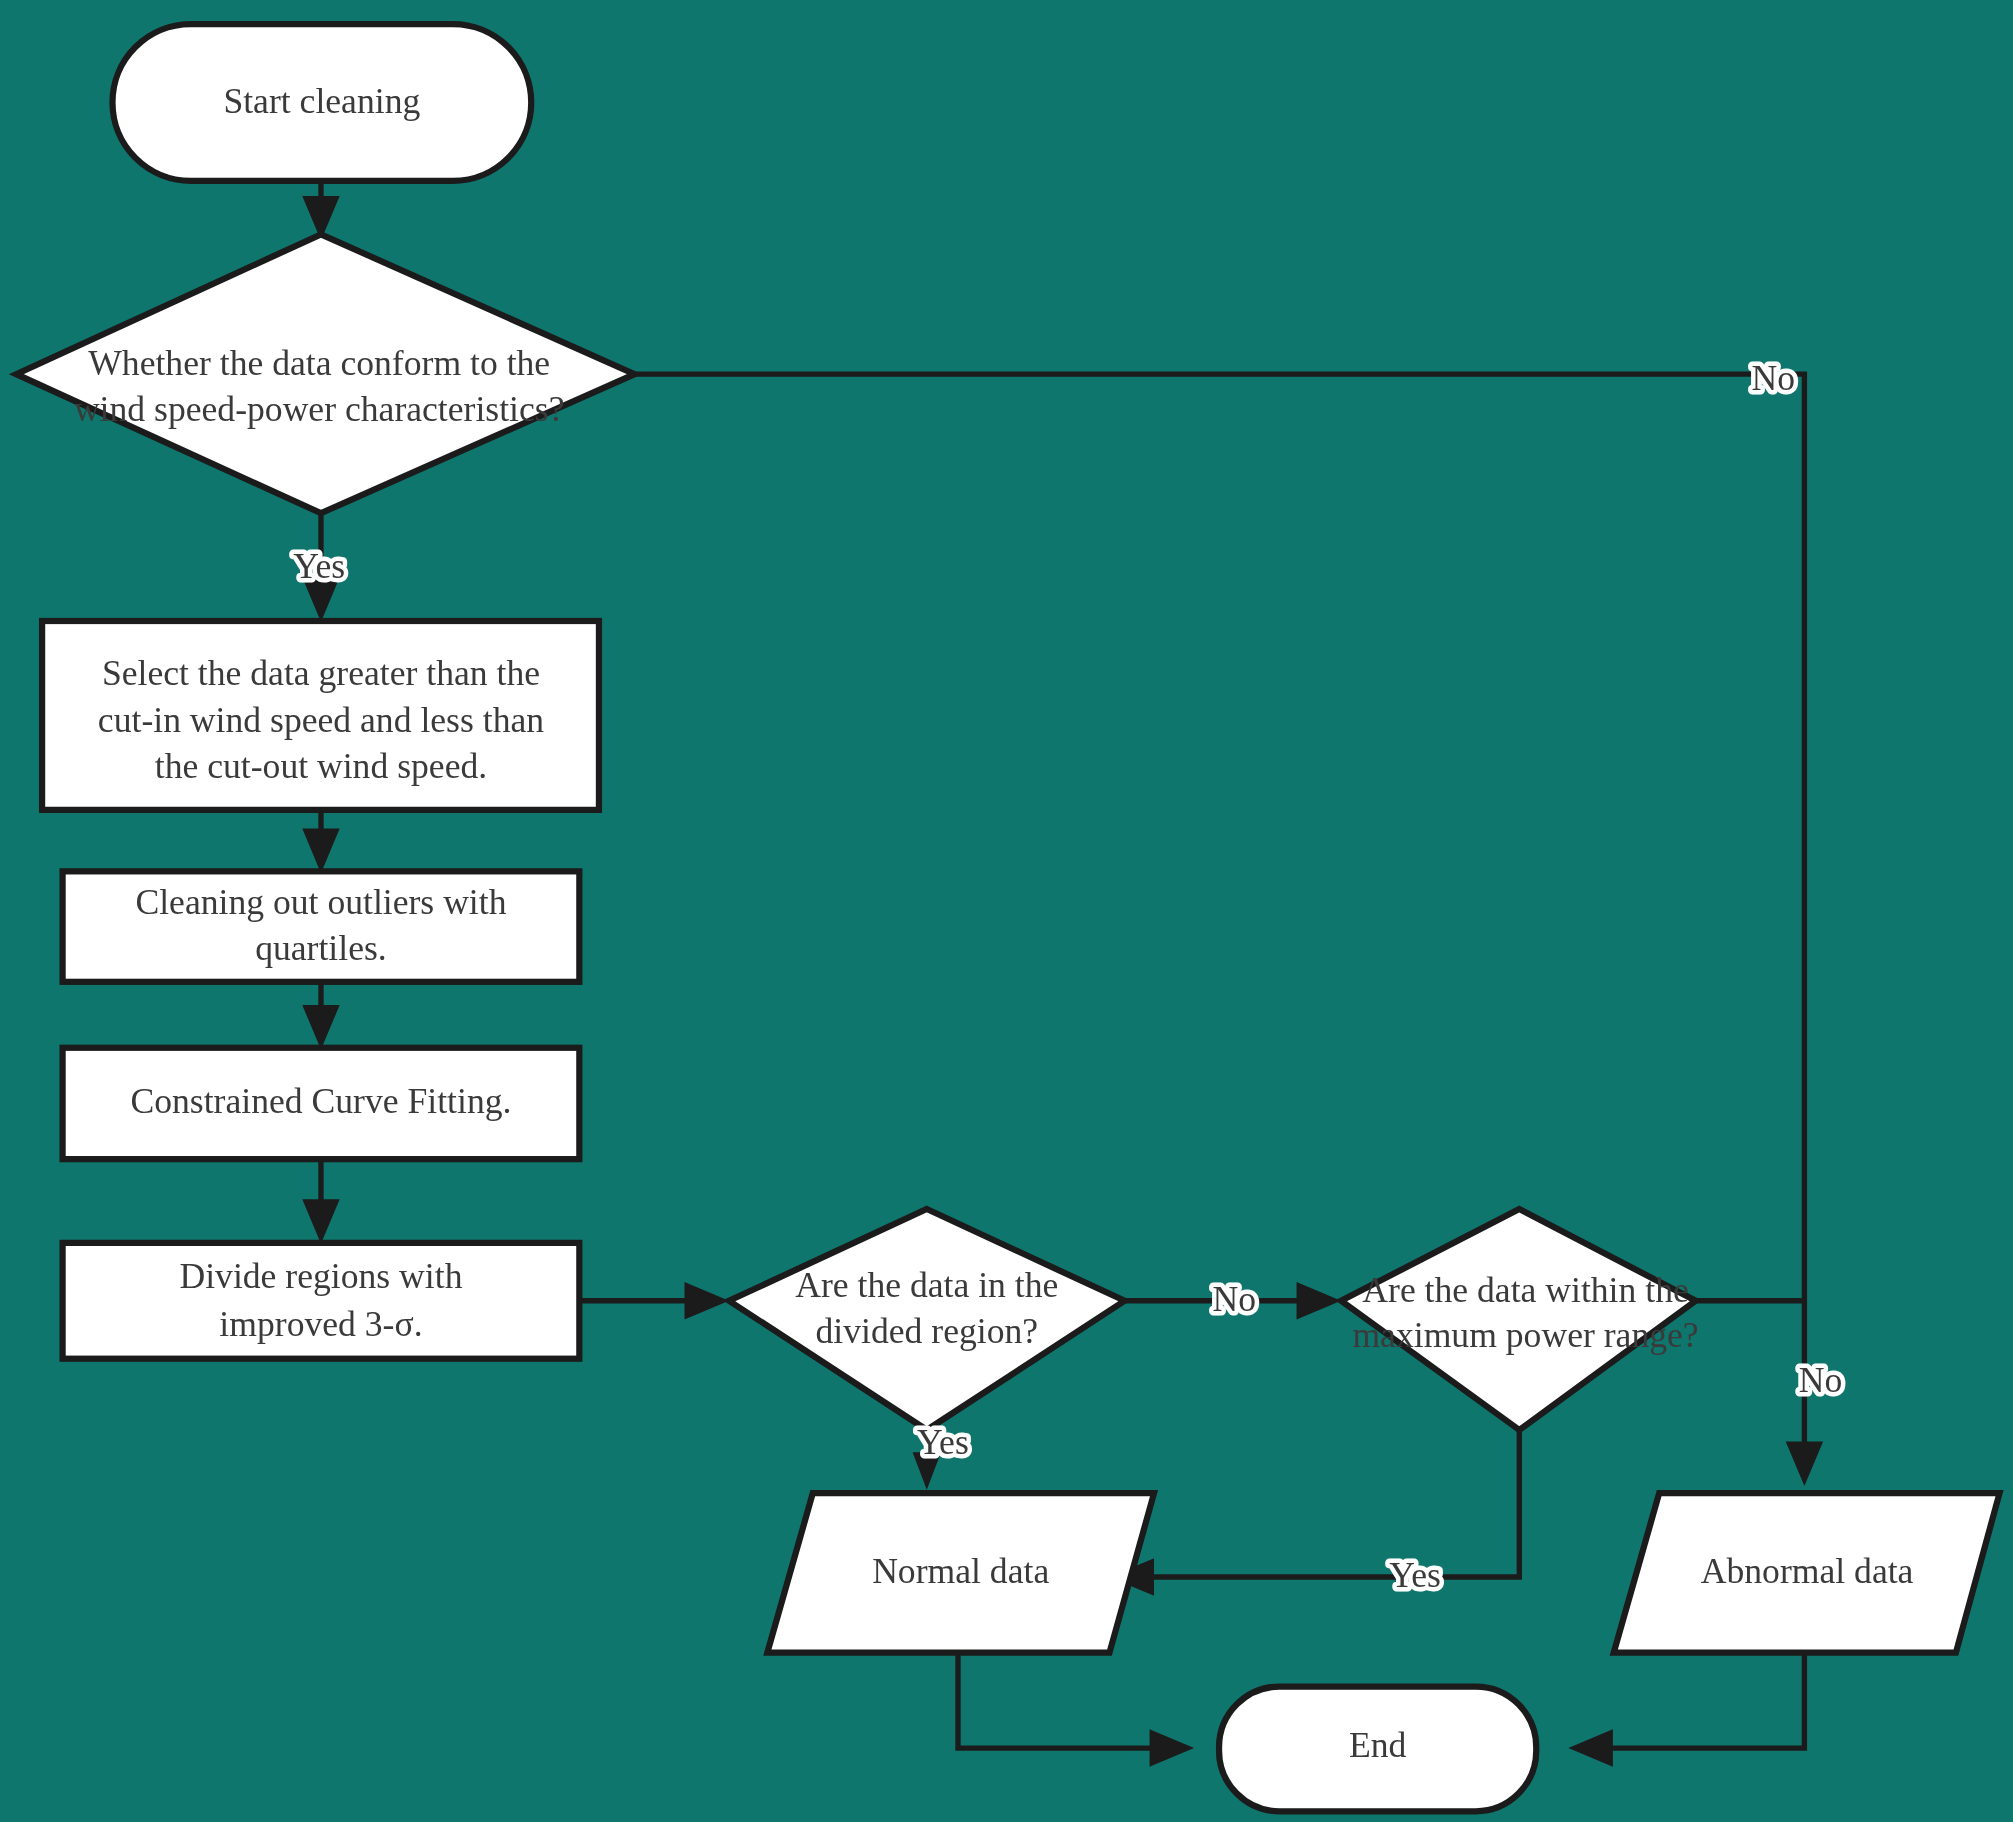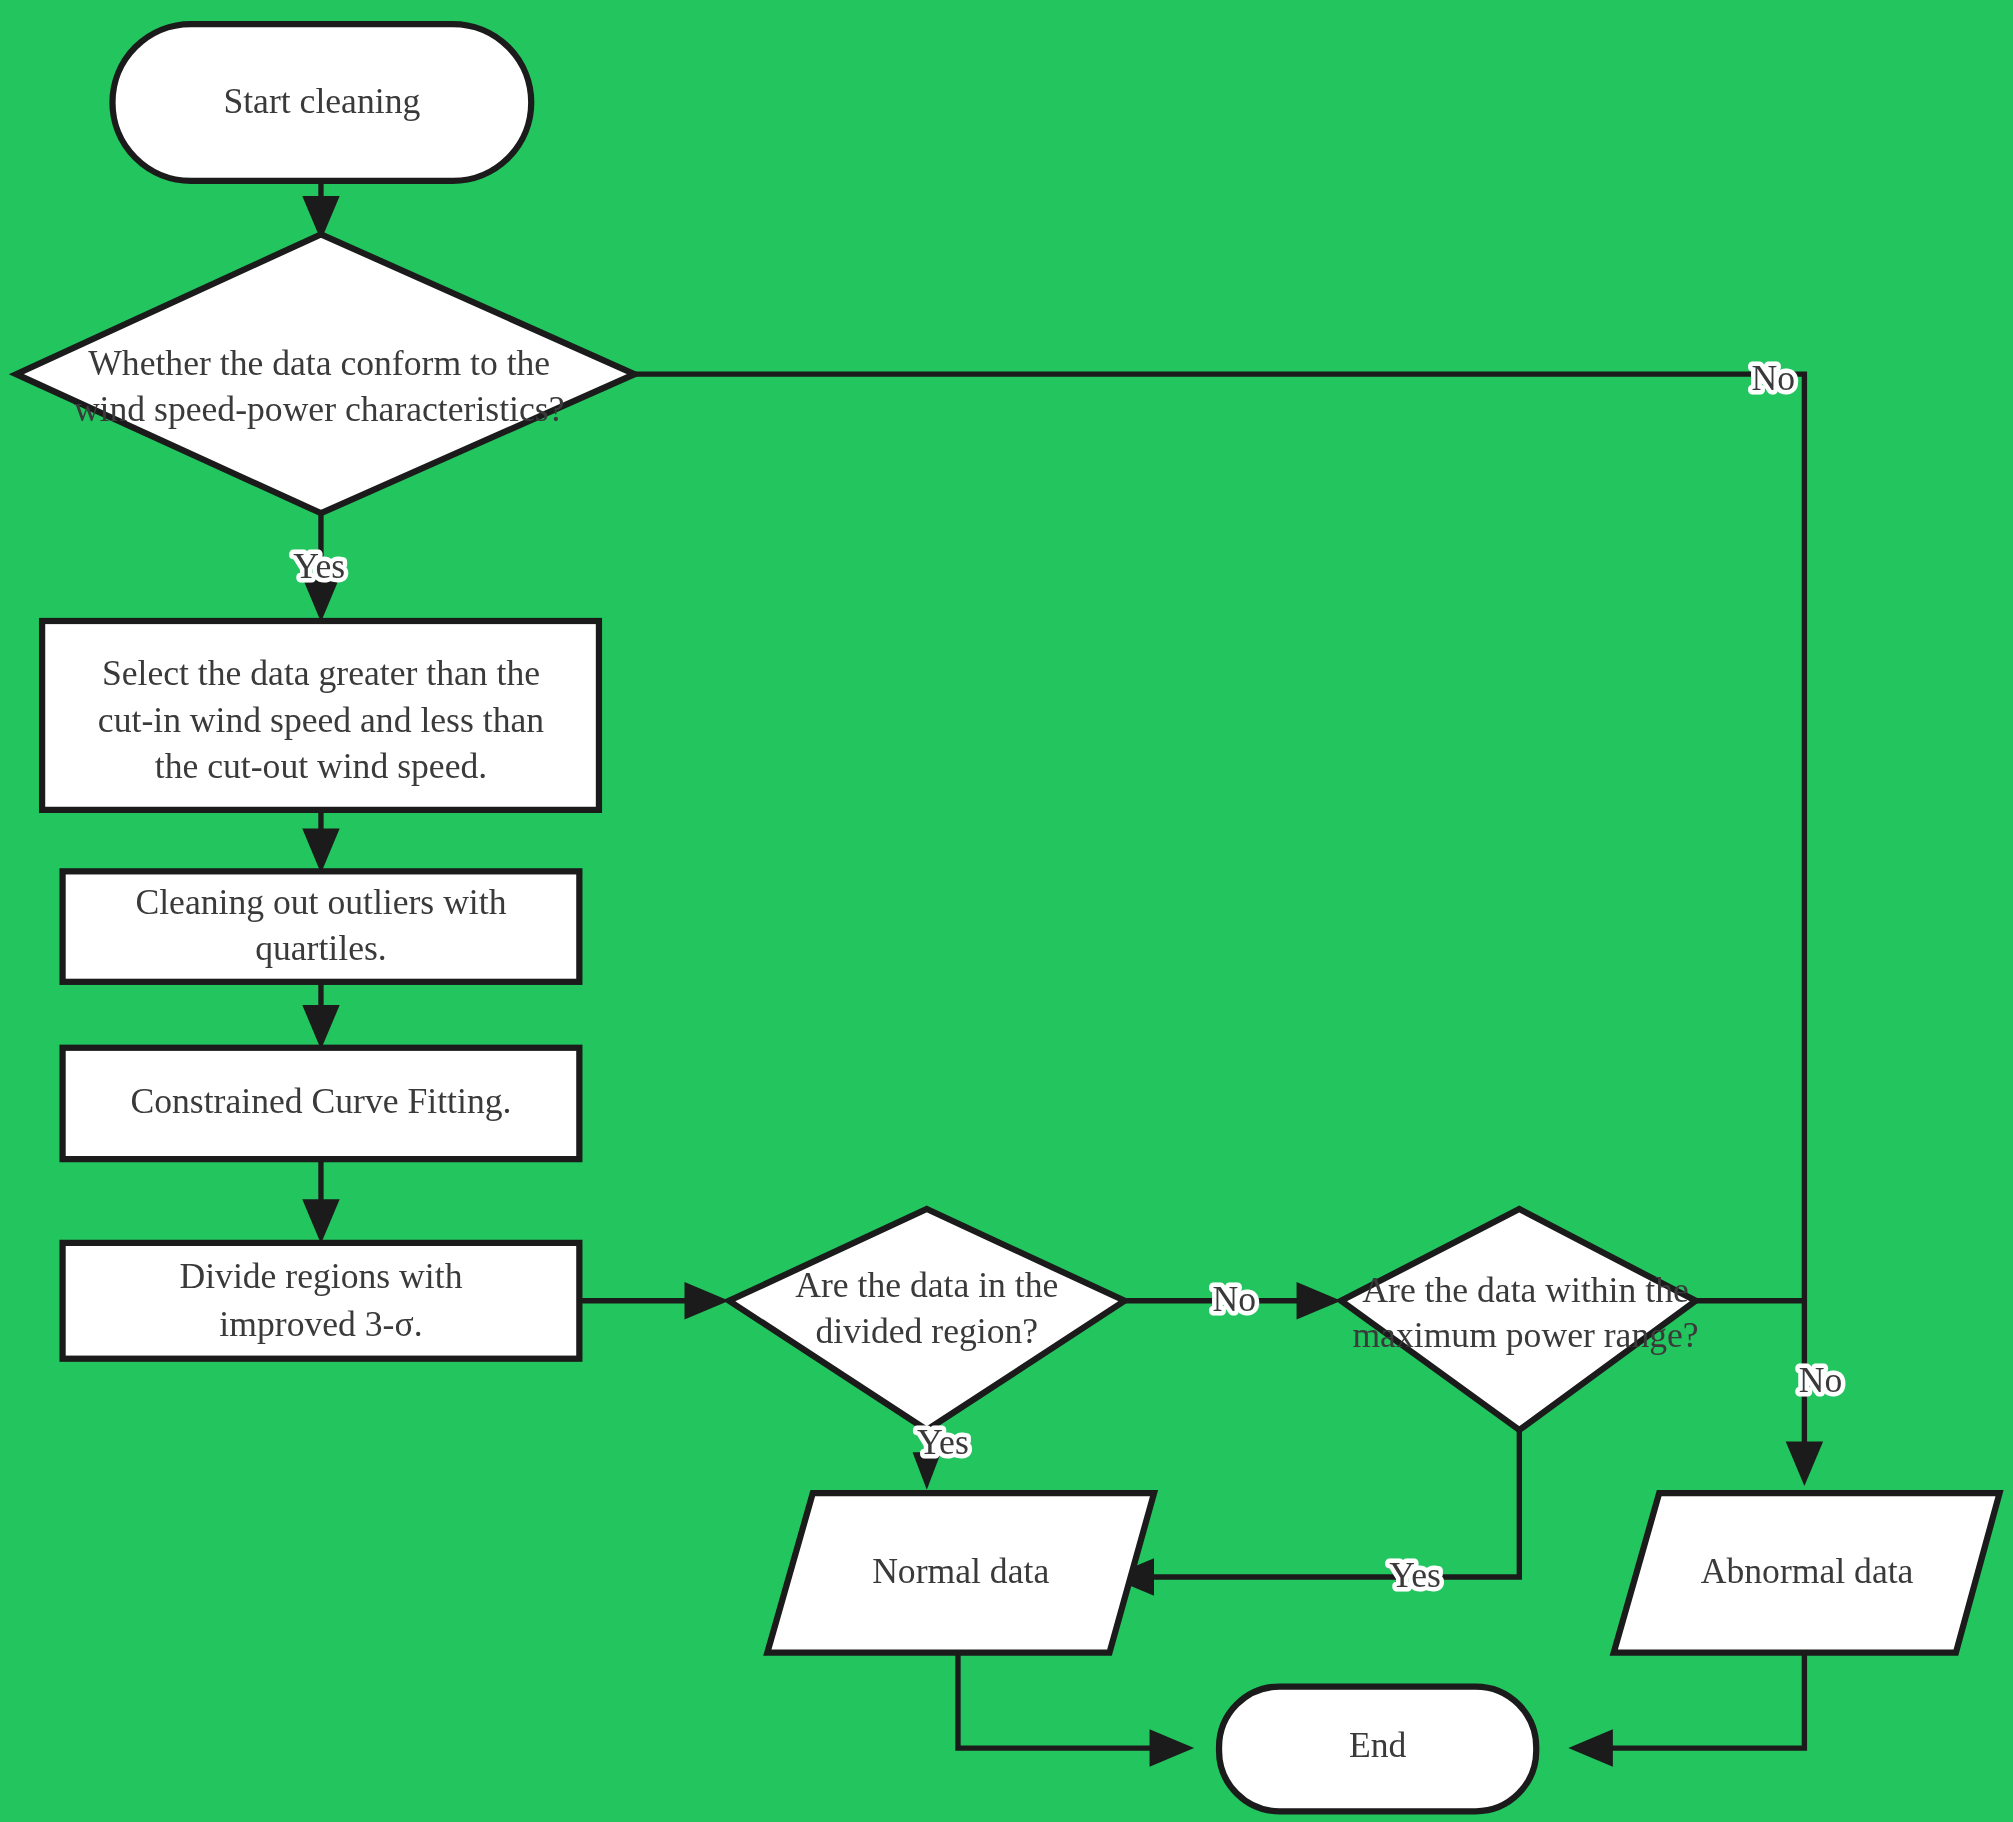--- a/index.html
+++ b/index.html
@@ -7,21 +7,21 @@
     padding: 0;
     background: #ffffff;
   }
   body {
     font-family: "Liberation Serif", "DejaVu Serif", serif;
   }
   #flow-root {
     position: relative;
     width: 2014px;
     height: 1822px;
-    background: #22c55e;
+    background: #0f766e;
     overflow: hidden;
   }
   svg#flow-svg {
     display: block;
     width: 2014px;
     height: 1822px;
   }
   .shape-stroke {
     fill: #ffffff;
     stroke: #1b1b1b;

